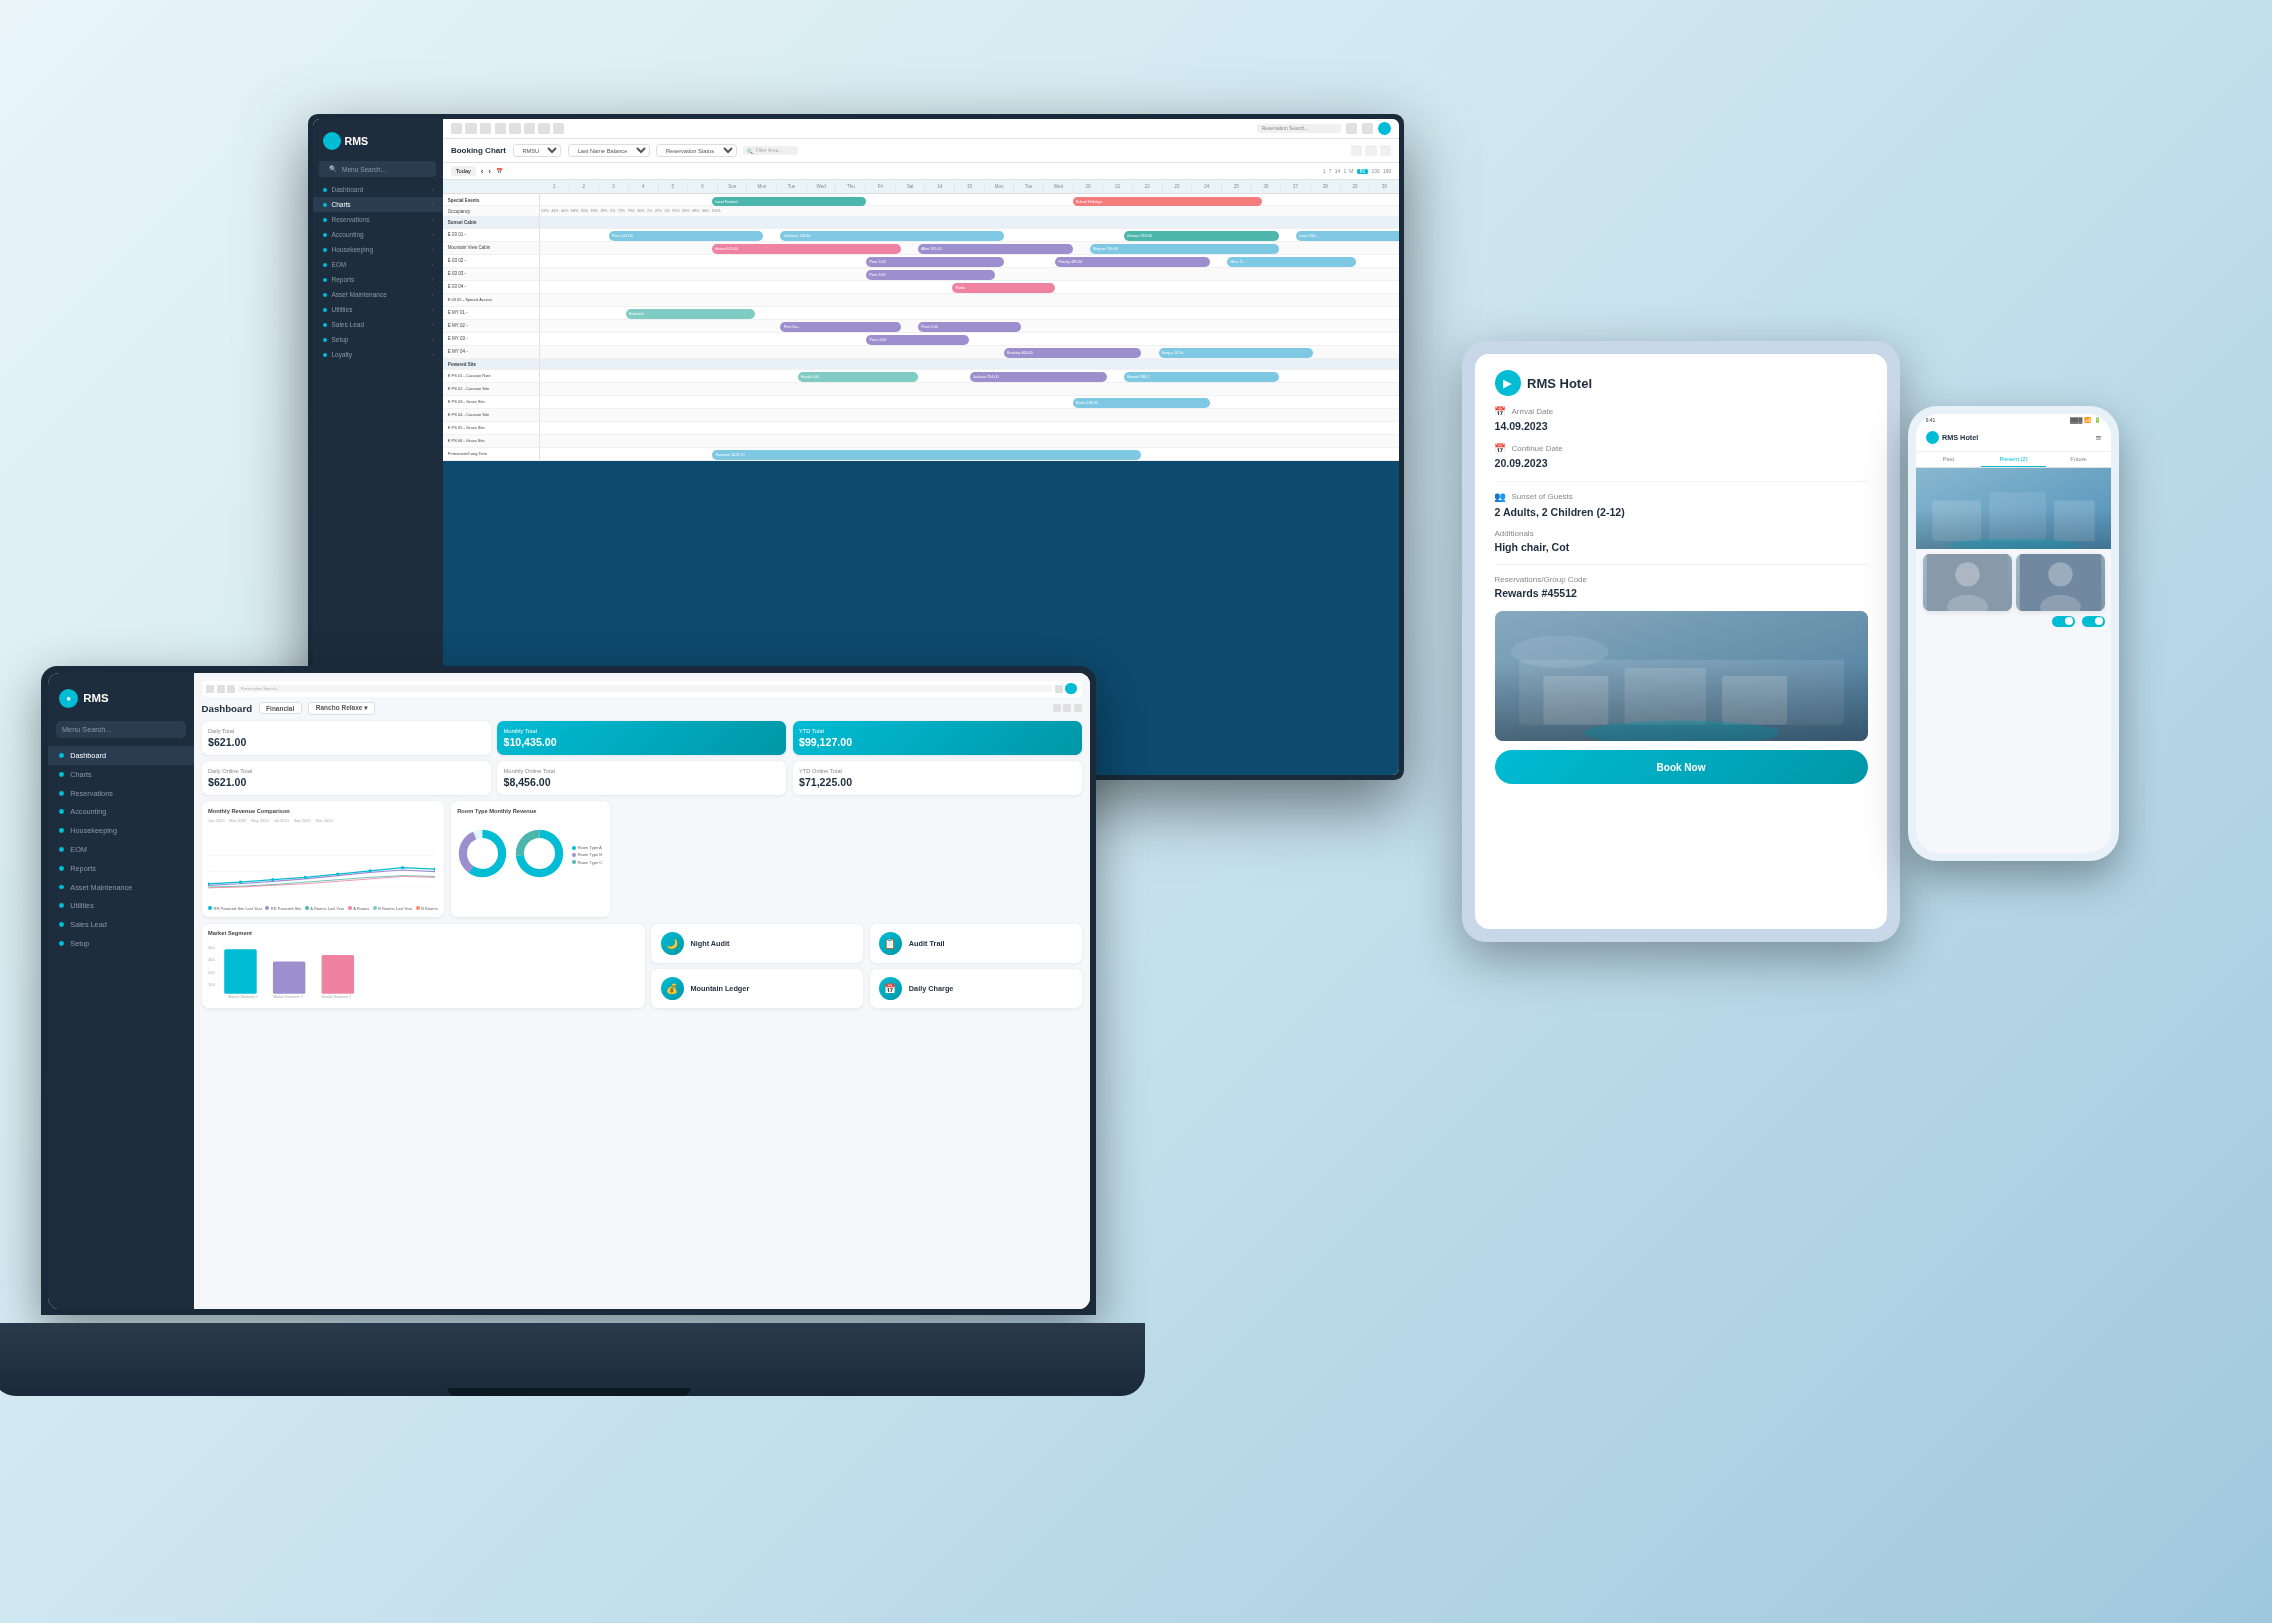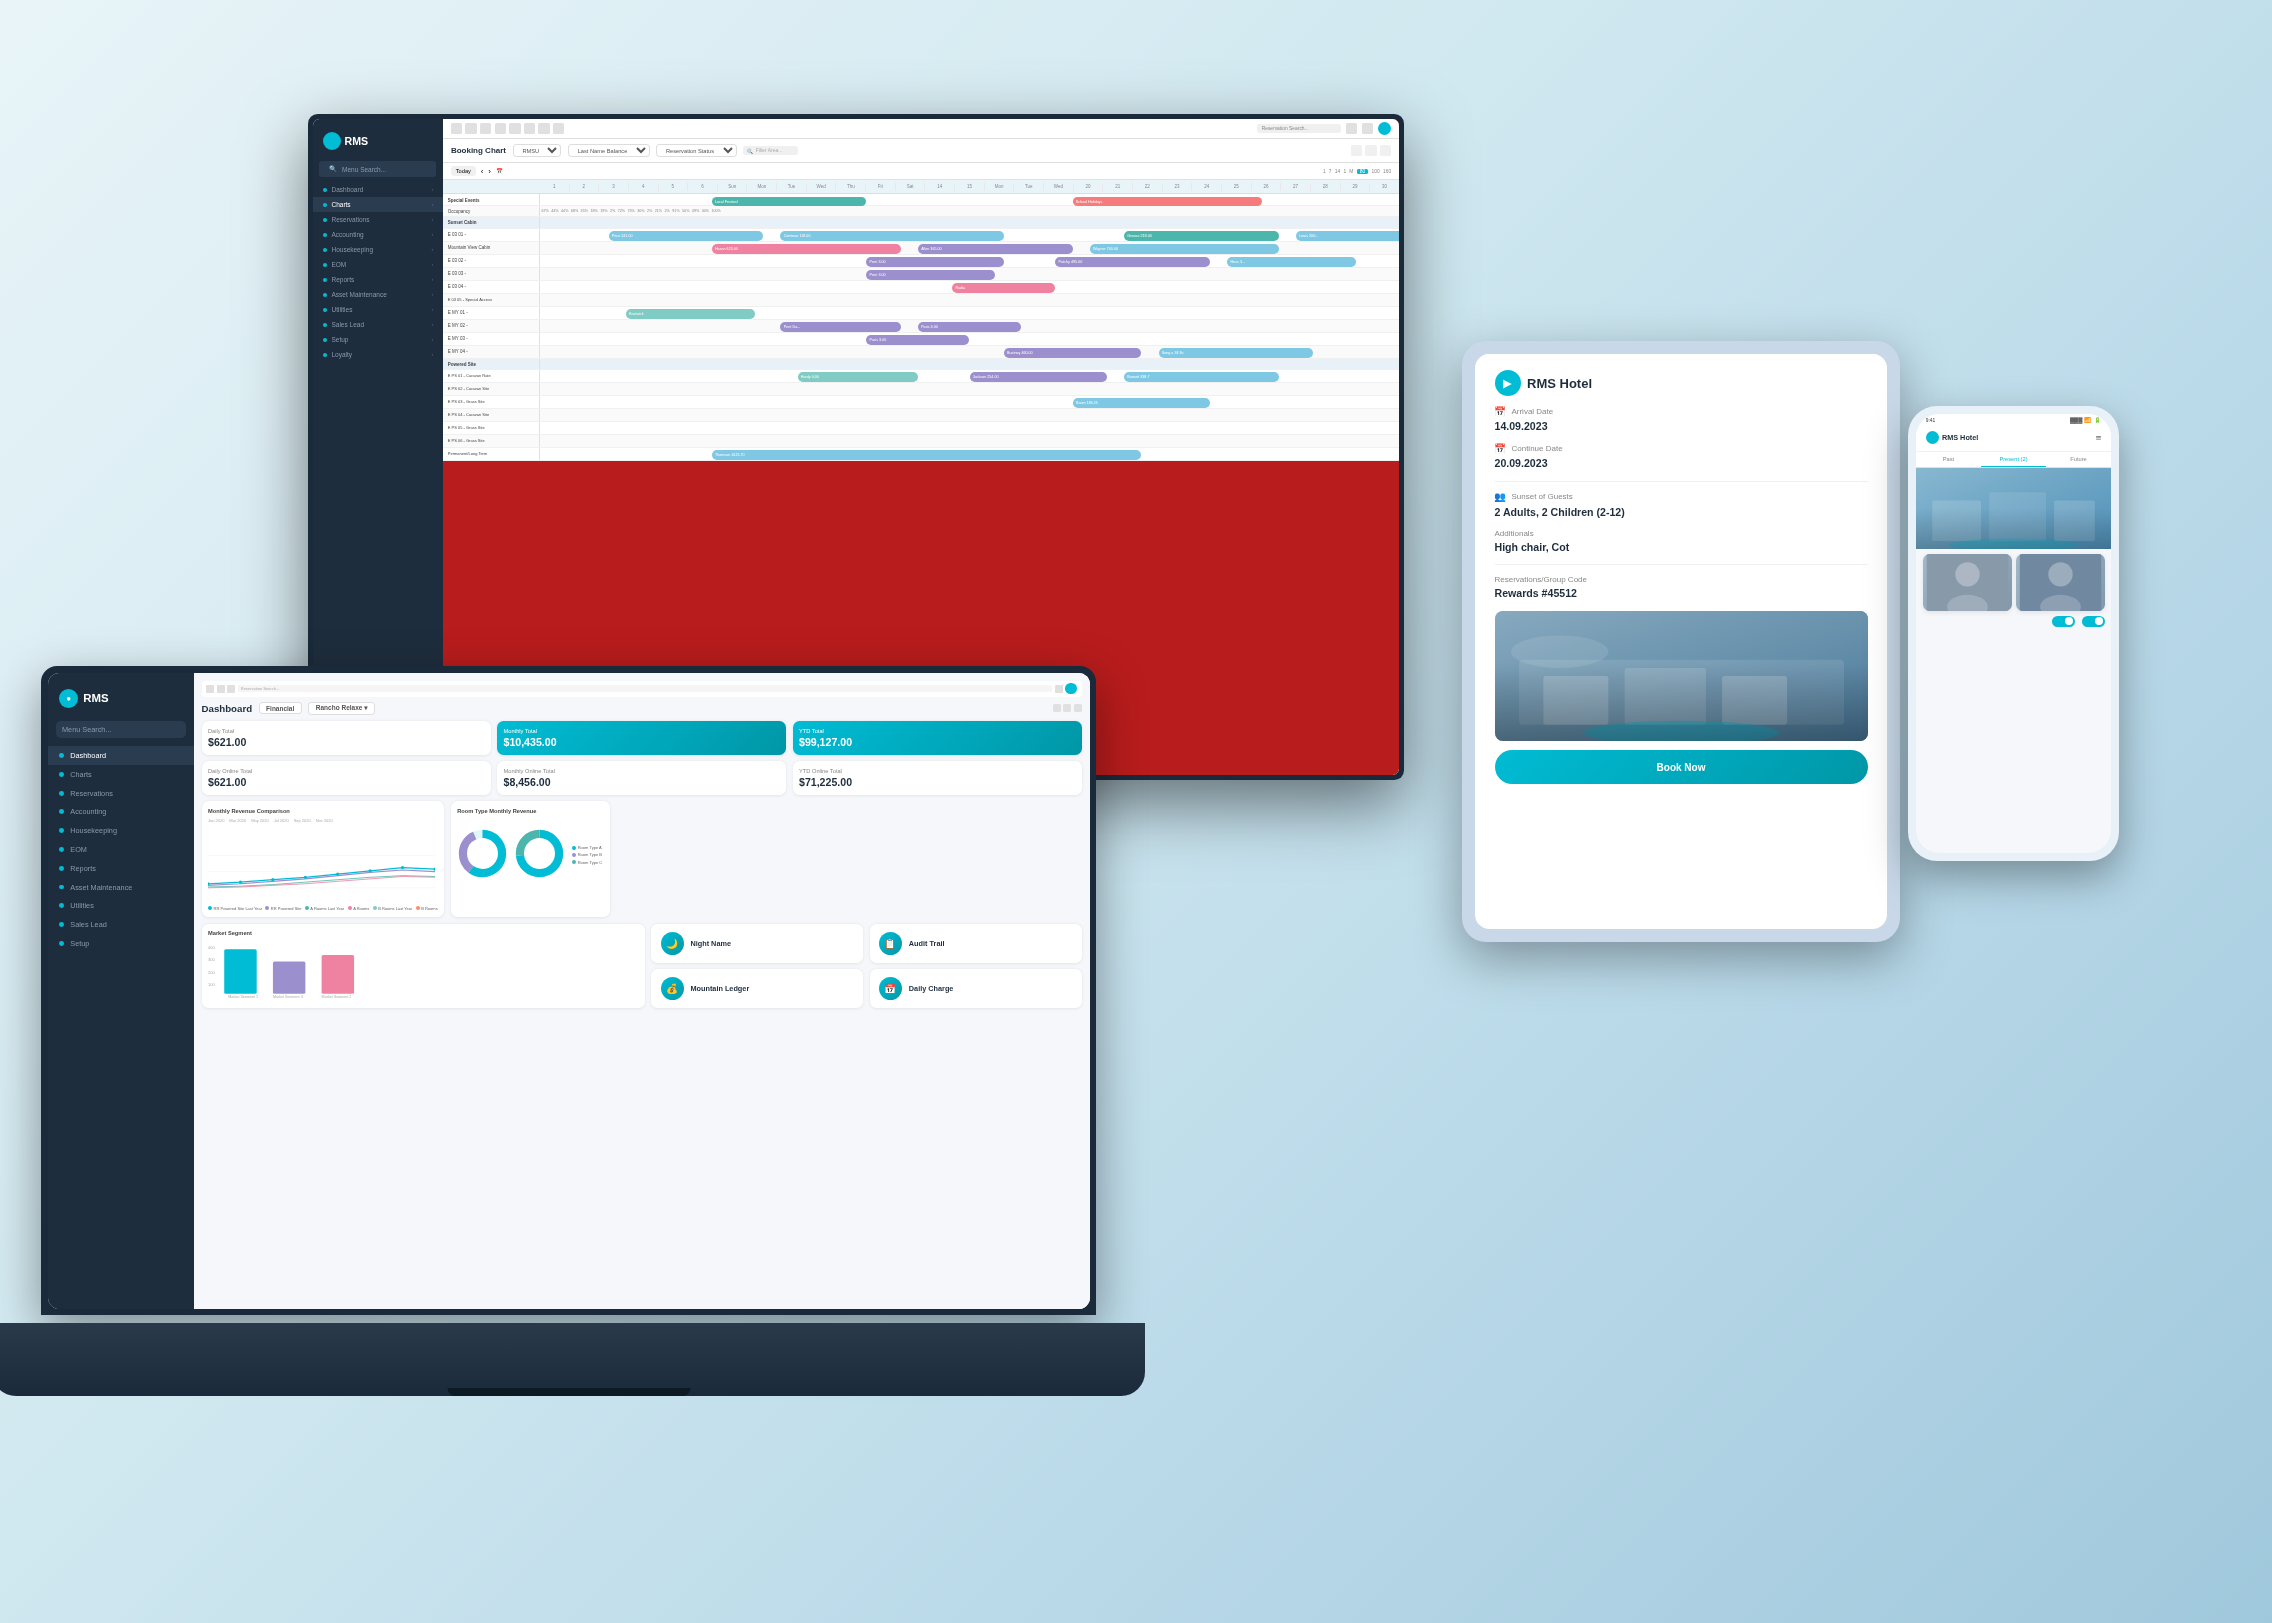--- a/index.html
+++ b/index.html
@@ -318,21 +318,21 @@
       font-size: 6.5px;
       cursor: pointer;
     }
     .monitor-nav-item.active { color: white; background: #2a3d50; }
     .monitor-nav-dot { width: 4px; height: 4px; border-radius: 50%; background: #00bcd4; flex-shrink: 0; }
     .monitor-nav-arrow { margin-left: auto; font-size: 4.9px; color: #667; }
 
     
     .monitor-main {
       flex: 1;
-      background: #b91c1c;
+      background: #0c4a6e;
       overflow: hidden;
     }
     .monitor-toolbar {
       background: white;
       padding: 3.2px 8px;
       display: flex;
       align-items: center;
       gap: 4.9px;
       border-bottom: 0.8px solid #e0e0e0;
       font-size: 5.7px;
@@ -1273,21 +1273,21 @@
               <text x="25" y="70" font-size="4.5" fill="#aaa">Market Segment 1</text>
               <text x="80" y="70" font-size="4.5" fill="#aaa">Market Segment 3</text>
               <text x="140" y="70" font-size="4.5" fill="#aaa">Market Segment 2</text>
             </svg>
           </div>
 
           <div style="flex:1;">
             <div class="laptop-quick-buttons">
               <div class="laptop-quick-btn">
                 <div class="laptop-quick-btn-icon">🌙</div>
-                <span class="laptop-quick-btn-label">Night Name</span>
+                <span class="laptop-quick-btn-label">Night Audit</span>
               </div>
               <div class="laptop-quick-btn">
                 <div class="laptop-quick-btn-icon">📋</div>
                 <span class="laptop-quick-btn-label">Audit Trail</span>
               </div>
               <div class="laptop-quick-btn">
                 <div class="laptop-quick-btn-icon">💰</div>
                 <span class="laptop-quick-btn-label">Mountain Ledger</span>
               </div>
               <div class="laptop-quick-btn">

